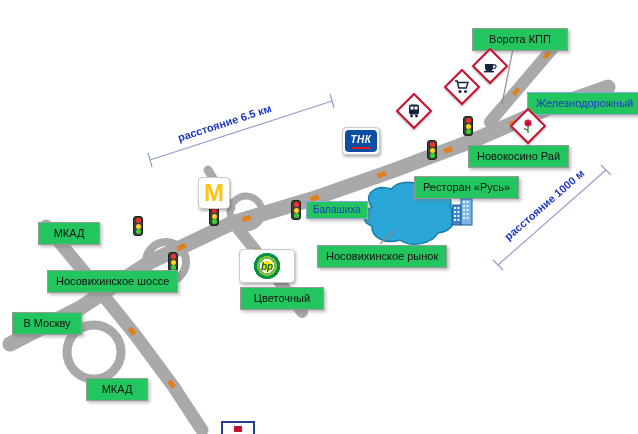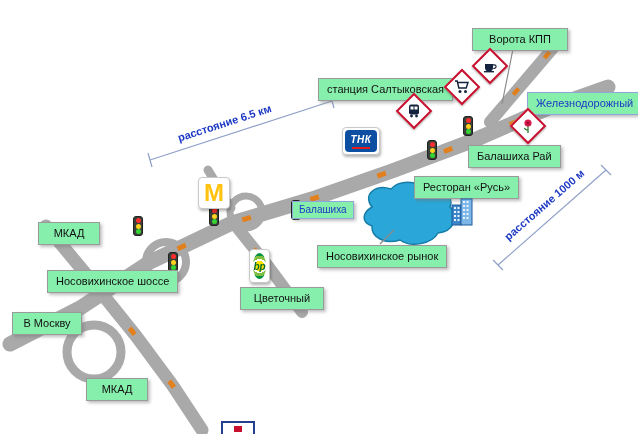--- a/index.html
+++ b/index.html
@@ -2,21 +2,21 @@
 <html><head>
 <meta charset="utf-8">
 <style>
   * { margin:0; padding:0; box-sizing:border-box; }
   html,body { background:#ffffff; font-family:"Liberation Sans", sans-serif; }
   .stage { position:relative; width:638px; height:434px; background:#fff; overflow:hidden; }
 
   svg.roads { position:absolute; left:0; top:0; }
 
   .box {
-    position:absolute; background:#86efac; border:1px solid #9a9a9a;
+    position:absolute; background:#22c55e; border:1px solid #9a9a9a;
     box-shadow:2px 2px 3px rgba(110,110,110,.45);
     font-size:11px; line-height:1; padding:5px 8px; white-space:nowrap;
     color:#111; text-align:center; z-index:5;
   }
   .box.blue { color:#1d39c4; border-color:#8fa6d8; }
   .box.small { font-size:10px; padding:3px 6px; }
 
   .dist {
     position:absolute; color:#1d39c4; font-weight:bold; font-size:11px;
     white-space:nowrap; transform-origin:left center; z-index:4;
@@ -98,25 +98,24 @@
       <line x1="330" y1="94" x2="334" y2="108"></line>
     </g>
     <g stroke="#8fa0c8" stroke-width="1.2">
       <line x1="606" y1="170" x2="498" y2="265"></line>
       <line x1="601" y1="165" x2="611" y2="175"></line>
       <line x1="493" y1="260" x2="503" y2="270"></line>
     </g>
   </svg>
 
   <div class="box" style="left:472px;top:28px;min-width:96px">Ворота КПП</div>
-  <div class="box" style="left:318px;top:78px">станция Салтыковская</div>
   <div class="box blue" style="left:527px;top:92px">Железнодорожный</div>
-  <div class="box" style="left:468px;top:145px">Балашиха Рай</div>
+  <div class="box" style="left:468px;top:145px">Новокосино Рай</div>
   <div class="box" style="left:414px;top:176px">Ресторан «Русь»</div>
-  <div class="box blue small" style="left:292px;top:201px">Балашиха</div>
+  <div class="box blue small" style="left:306px;top:201px">Балашиха</div>
   <div class="box" style="left:317px;top:245px">Носовихинское рынок</div>
   <div class="box" style="left:38px;top:222px;min-width:62px">МКАД</div>
   <div class="box" style="left:47px;top:270px">Носовихинское шоссе</div>
   <div class="box" style="left:12px;top:312px;min-width:70px">В Москву</div>
   <div class="box" style="left:86px;top:378px;min-width:62px">МКАД</div>
   <div class="box" style="left:240px;top:287px;min-width:84px">Цветочный</div>
 
   <div class="dist" style="left:178px;top:132px;transform:rotate(-18deg)">расстояние 6.5 км</div>
   <div class="dist" style="left:506px;top:232px;transform:rotate(-41deg)">расстояние 1000 м</div>
 
@@ -187,21 +186,21 @@
         <path d="M8 12 C6 12 4.8 11 4.5 9.8" stroke="#2e7d32" stroke-width="1.2" fill="none"></path>
         <circle cx="8" cy="5" r="3.6" fill="#d81b4a"></circle>
         <circle cx="8" cy="5" r="1.6" fill="#a00d34"></circle>
       </svg>
     </span>
   </div>
 
   <div class="plate" style="left:198px;top:177px;width:32px;height:32px">
     <span class="m-arches">M</span>
   </div>
-  <div class="plate" style="left:249px;top:249px;width:21px;height:34px">
+  <div class="plate" style="left:239px;top:249px;width:56px;height:34px">
     <span class="bp-helios"></span>
     <span class="bp-text">bp</span>
   </div>
   <div class="plate" style="left:342px;top:127px;width:38px;height:28px">
     <span class="tnk-box">
       <b class="tnk-text">ТНК</b>
     </span>
   </div>
 
   <div class="building" style="left:450px;top:194px">

